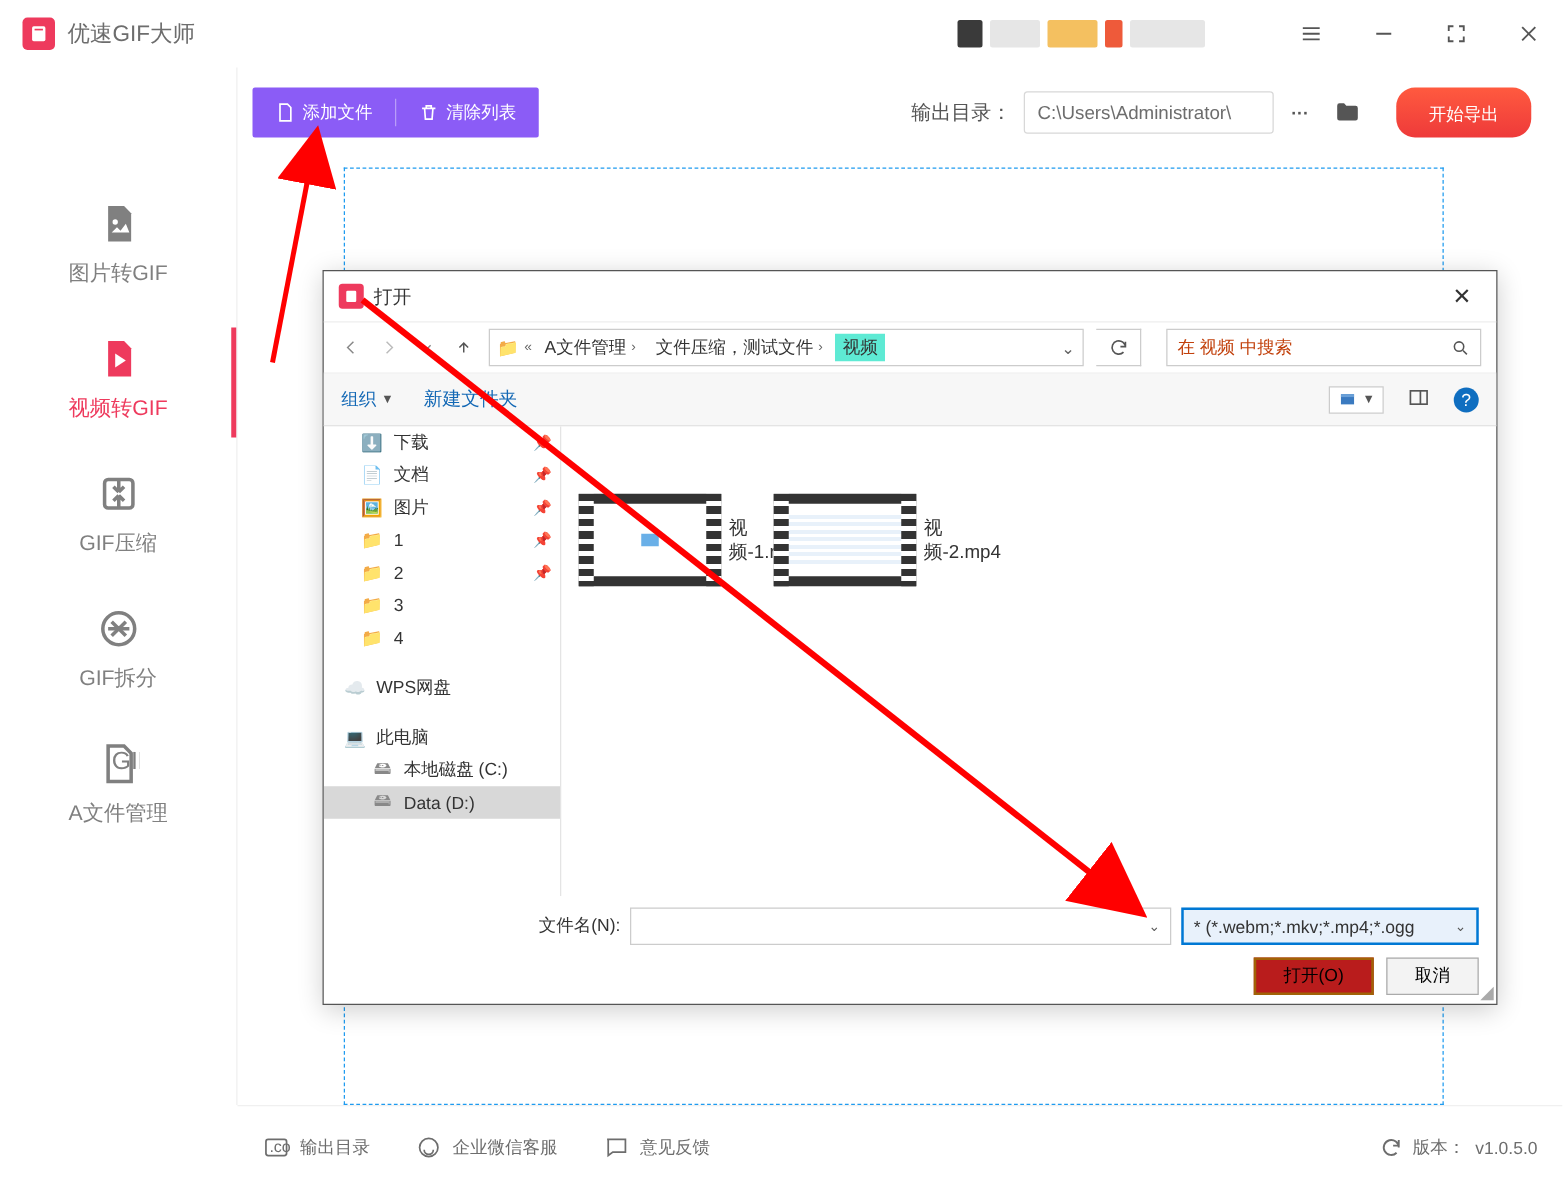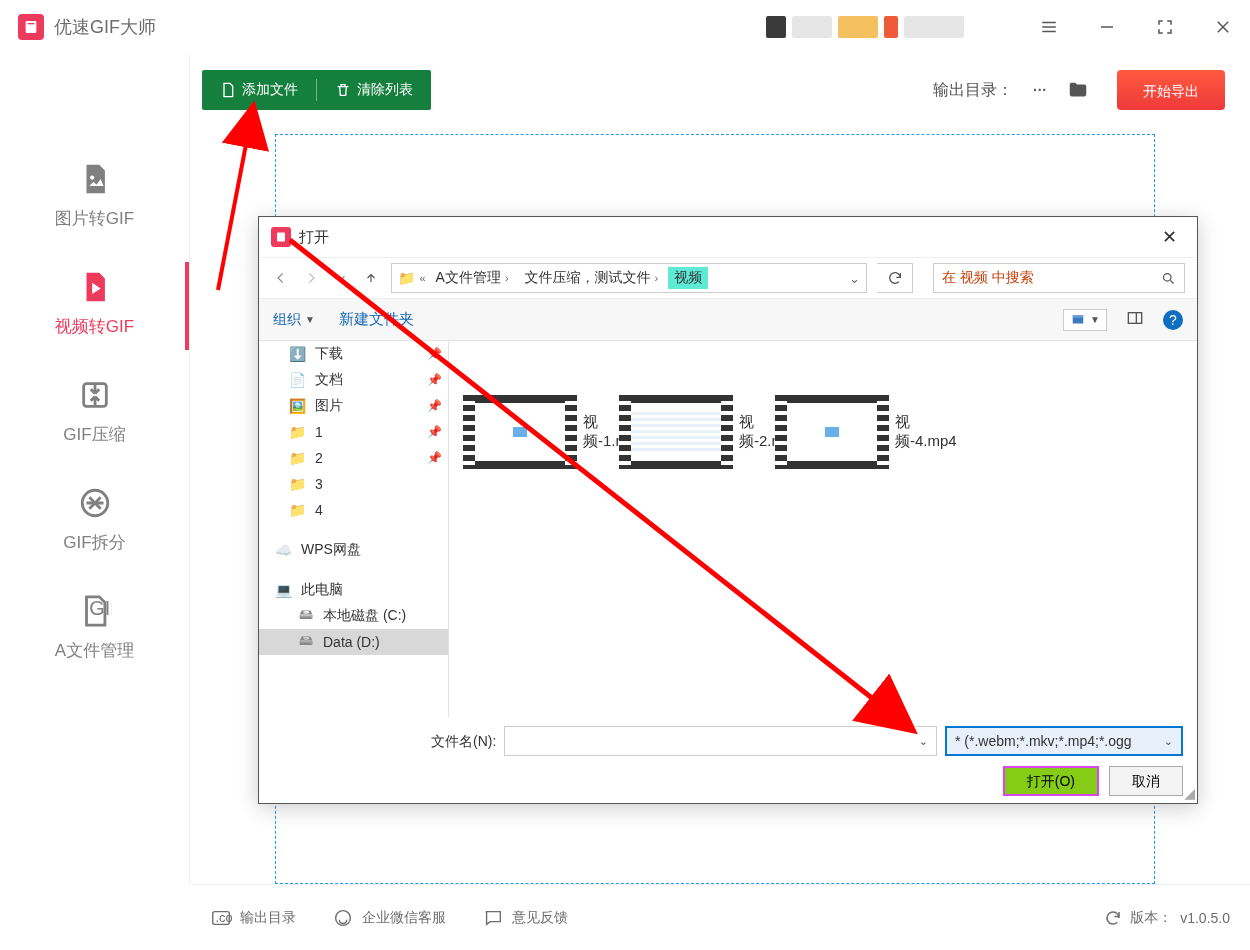--- a/index.html
+++ b/index.html
@@ -21,30 +21,30 @@
   .side-item .icon{color:#808080;}
   .side-item .icon svg{width:34px;height:34px;}
   .side-item .label{font-size:17px;}
   .side-item.active{color:#ee3a5d;}
   .side-item.active .icon{color:#ee3a5d;}
   .side-item.active::after{content:"";position:absolute;right:0;top:10px;bottom:10px;width:4px;background:#ee3a5d;}
   .side-item{position:relative;}
   
   .content{flex:1;position:relative;}
   .toolbar{display:flex;align-items:center;padding:16px 25px 0 12px;gap:4px;}
-  .btn-group{display:flex;background:#15803d;height:40px;align-items:center;border-radius:2px;}
+  .btn-group{display:flex;background:#8b5cf6;height:40px;align-items:center;border-radius:2px;}
   .btn-group .btn{color:#fff;display:flex;align-items:center;gap:6px;padding:0 18px;height:100%;font-size:16px;}
   .btn-group .divider{width:1px;height:22px;background:rgba(255,255,255,.4);}
   .toolbar .spacer{flex:1;}
   .out-label{color:#555;font-size:16px;margin-right:6px;}
   .out-path{width:200px;height:34px;border:1px solid #d8d8d8;border-radius:3px;display:flex;align-items:center;padding:0 10px;color:#6d6d6d;font-size:15px;overflow:hidden;white-space:nowrap;}
   .out-dots{width:34px;height:34px;border:none;display:flex;align-items:center;justify-content:center;color:#555;font-weight:bold;cursor:pointer;}
   .out-folder{width:34px;height:34px;display:flex;align-items:center;justify-content:center;color:#555;cursor:pointer;}
   .out-folder svg{width:22px;height:22px;}
-  .btn-export{background:#ee3a3a;background:linear-gradient(#ff5a3f,#ee3a3a);color:#fff;height:40px;padding:0 26px;font-size:18px;border:none;border-radius:4px;margin-left:18px;cursor:pointer;}
+  .btn-export{background:#ee3a3a;background:linear-gradient(#ff5a3f,#ee3a3a);color:#fff;height:40px;padding:0 26px;font-size:18px;border:none;border-radius:15px;margin-left:18px;cursor:pointer;}
   
   .dropzone{position:absolute;left:85px;top:80px;right:95px;height:750px;border:1.5px dashed #1e9bf0;}
   
   .footer{position:absolute;left:190px;right:0;bottom:0;height:66px;border-top:1px solid #f0f0f0;display:flex;align-items:center;padding:0 20px;color:#6d6d6d;}
   .footer .fitem{display:flex;align-items:center;gap:8px;margin-right:36px;font-size:16px;}
   .footer .fitem svg{width:22px;height:22px;}
   .footer .spacer{flex:1;}
   .footer .version{display:flex;align-items:center;gap:8px;font-size:16px;}
   
   .dialog{position:absolute;left:258px;top:216px;width:940px;height:588px;background:#fff;border:1px solid #555;display:flex;flex-direction:column;box-shadow:0 4px 20px rgba(0,0,0,.2);}
@@ -92,21 +92,21 @@
   .film .inner .stripes{width:80%;height:70%;background:repeating-linear-gradient(#e8f1fa 0 3px,#fff 3px 6px);}
   .file-label{color:#333;font-size:15px;}
   .dlg-bottom{height:86px;border-top:1px solid transparent;padding:8px 14px 10px;display:flex;flex-direction:column;gap:10px;}
   .fn-row{display:flex;align-items:center;gap:8px;}
   .fn-row .lbl{color:#333;font-size:15px;}
   .fn-input{flex:1;height:30px;border:1px solid #ccc;padding:0 8px;display:flex;align-items:center;justify-content:flex-end;}
   .fn-input .dd{color:#555;font-size:11px;}
   .fn-type{width:238px;height:30px;border:2px solid #0078d4;background:#e8f1fb;display:flex;align-items:center;padding:0 8px;justify-content:space-between;font-size:14px;color:#333;}
   .btn-row{display:flex;justify-content:flex-end;gap:10px;}
   .dlg-btn{height:30px;padding:0 22px;border:1px solid #aaa;background:#f3f3f3;font-size:15px;cursor:pointer;}
-  .dlg-btn.primary{border:2px solid #d946ef;background:#84cc16;}
+  .dlg-btn.primary{border:2px solid #a16207;background:#b91c1c;}
   .dlg-resize{position:absolute;right:2px;bottom:2px;color:#aaa;font-size:14px;}
   
   svg.anno{position:absolute;left:0;top:0;pointer-events:none;}
   
   ::-webkit-scrollbar{width:16px;}
   ::-webkit-scrollbar-thumb{background:#c6c6c6;}
   ::-webkit-scrollbar-track{background:#f2f2f2;}
 </style>
 </head>
 <body>
@@ -210,20 +210,21 @@
         <div class="divider"></div>
         <div class="btn">
           <svg width="16" height="16" viewBox="0 0 24 24" fill="none" stroke="#fff" stroke-width="2">
               <path d="M4 7h16M9 7V4h6v3M7 7l1 13h8l1-13"></path>
             </svg>
           <span>清除列表</span>
         </div>
       </div>
       <div class="spacer"></div>
       <span class="out-label">输出目录：</span>
+      <div class="out-path">C:\Users\Administrator\</div>
       <div class="out-dots">···</div>
       <div class="out-folder">
         <svg viewBox="0 0 24 24" fill="#555">
             <path d="M3 6a2 2 0 012-2h4l2 2h8a2 2 0 012 2v9a2 2 0 01-2 2H5a2 2 0 01-2-2V6z"></path>
           </svg>
       </div>
       <button class="btn-export"><span>开始导出</span></button>
     </div>
     <div class="dropzone"></div>
   </div>
@@ -411,28 +412,20 @@
           <span class="file-label">视频-1.mp4</span>
         </div>
         <div class="file-item">
           <div class="film">
             <div class="inner">
               <div class="stripes"></div>
             </div>
           </div>
           <span class="file-label">视频-2.mp4</span>
         </div>
-        <div class="file-item">
-          <div class="film">
-            <div class="inner">
-              <div style="width:14px;height:10px;background:#6ab0e8"></div>
-            </div>
-          </div>
-          <span class="file-label">视频-4.mp4</span>
-        </div>
       </div>
   </div>
 
   <div class="dlg-bottom">
     <div class="fn-row">
       <span style="width:150px"></span>
       <span class="lbl"><span>文件名(N):</span></span>
       <div class="fn-input">
           <span class="dd">⌄</span>
         </div>

